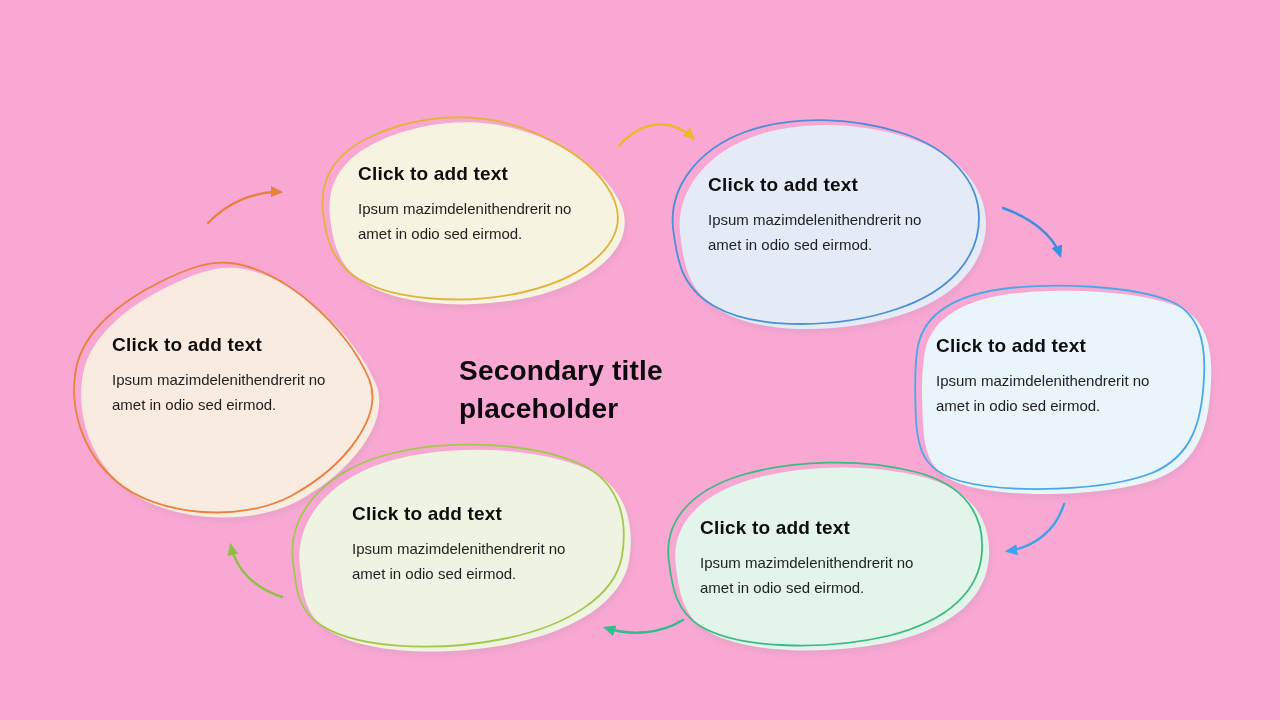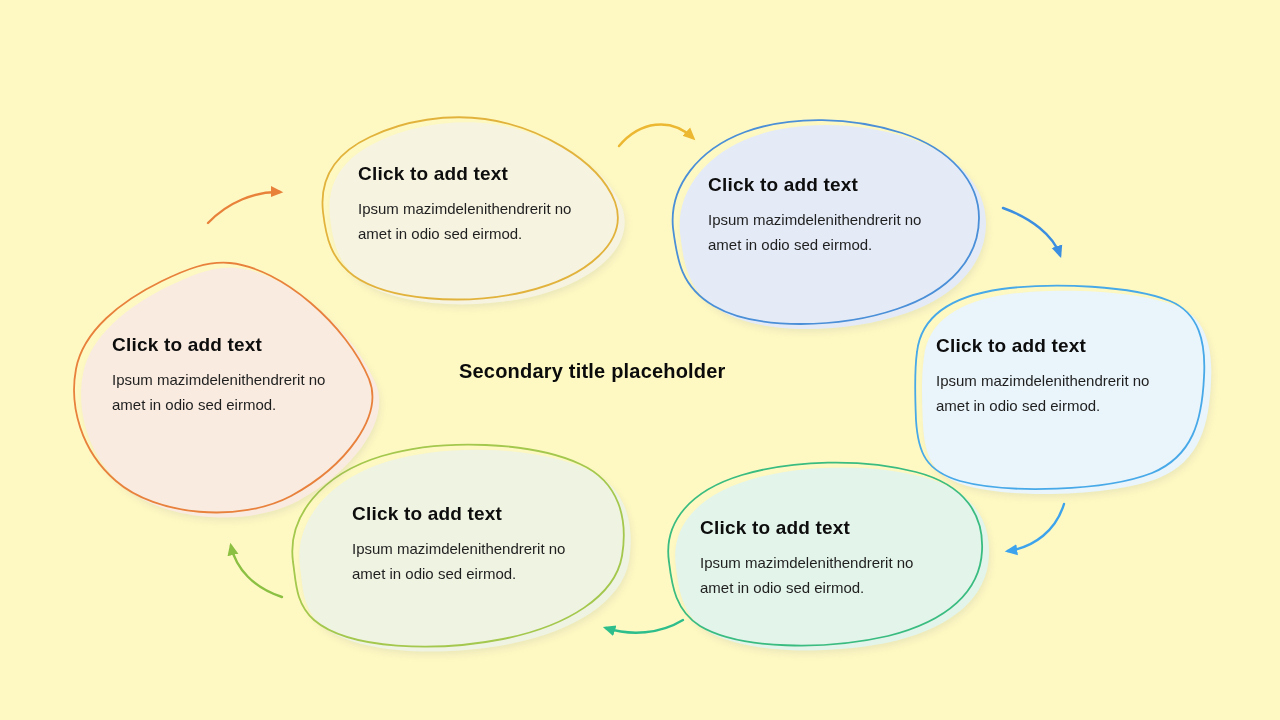--- a/index.html
+++ b/index.html
@@ -1,33 +1,33 @@
 <!DOCTYPE html>
 <html><head>
 <meta charset="utf-8">
 <style>
   * { margin: 0; padding: 0; box-sizing: border-box; }
   html, body { width: 1280px; height: 720px; background: #ffffff; overflow: hidden; }
   body { font-family: "Liberation Sans", sans-serif; }
-  .canvas { position: relative; width: 1280px; height: 720px; background: #fef9c3; }
+  .canvas { position: relative; width: 1280px; height: 720px; background: #f9a8d4; }
   .layer { position: absolute; left: 0; top: 0; }
   .blob-fill { filter: drop-shadow(2px 4px 3px rgba(120,120,120,0.12)); }
   .blob-outline { fill: none; stroke-width: 1.8px; }
   .arrow { fill: none; stroke-width: 2.4px; stroke-linecap: round; }
   .blob-text { position: absolute; width: 245px; }
   .blob-heading {
     font-size: 19px; font-weight: bold; color: #0d0d0d;
     line-height: 24px; margin-bottom: 10px; letter-spacing: 0.2px;
   }
   .blob-body {
     font-size: 15px; color: #1f1f1f; line-height: 25px;
   }
   .secondary-title {
     position: absolute; left: 459px; top: 352px; width: 285px;
-    font-size: 20px; font-weight: bold; color: #0b0b0b; line-height: 38px;
+    font-size: 28px; font-weight: bold; color: #0b0b0b; line-height: 38px;
     letter-spacing: 0.2px;
   }
 </style>
 </head>
 <body>
 
 <div class="canvas">
 
   <svg class="layer" width="1280" height="720" viewBox="0 0 1280 720">
     <defs>

